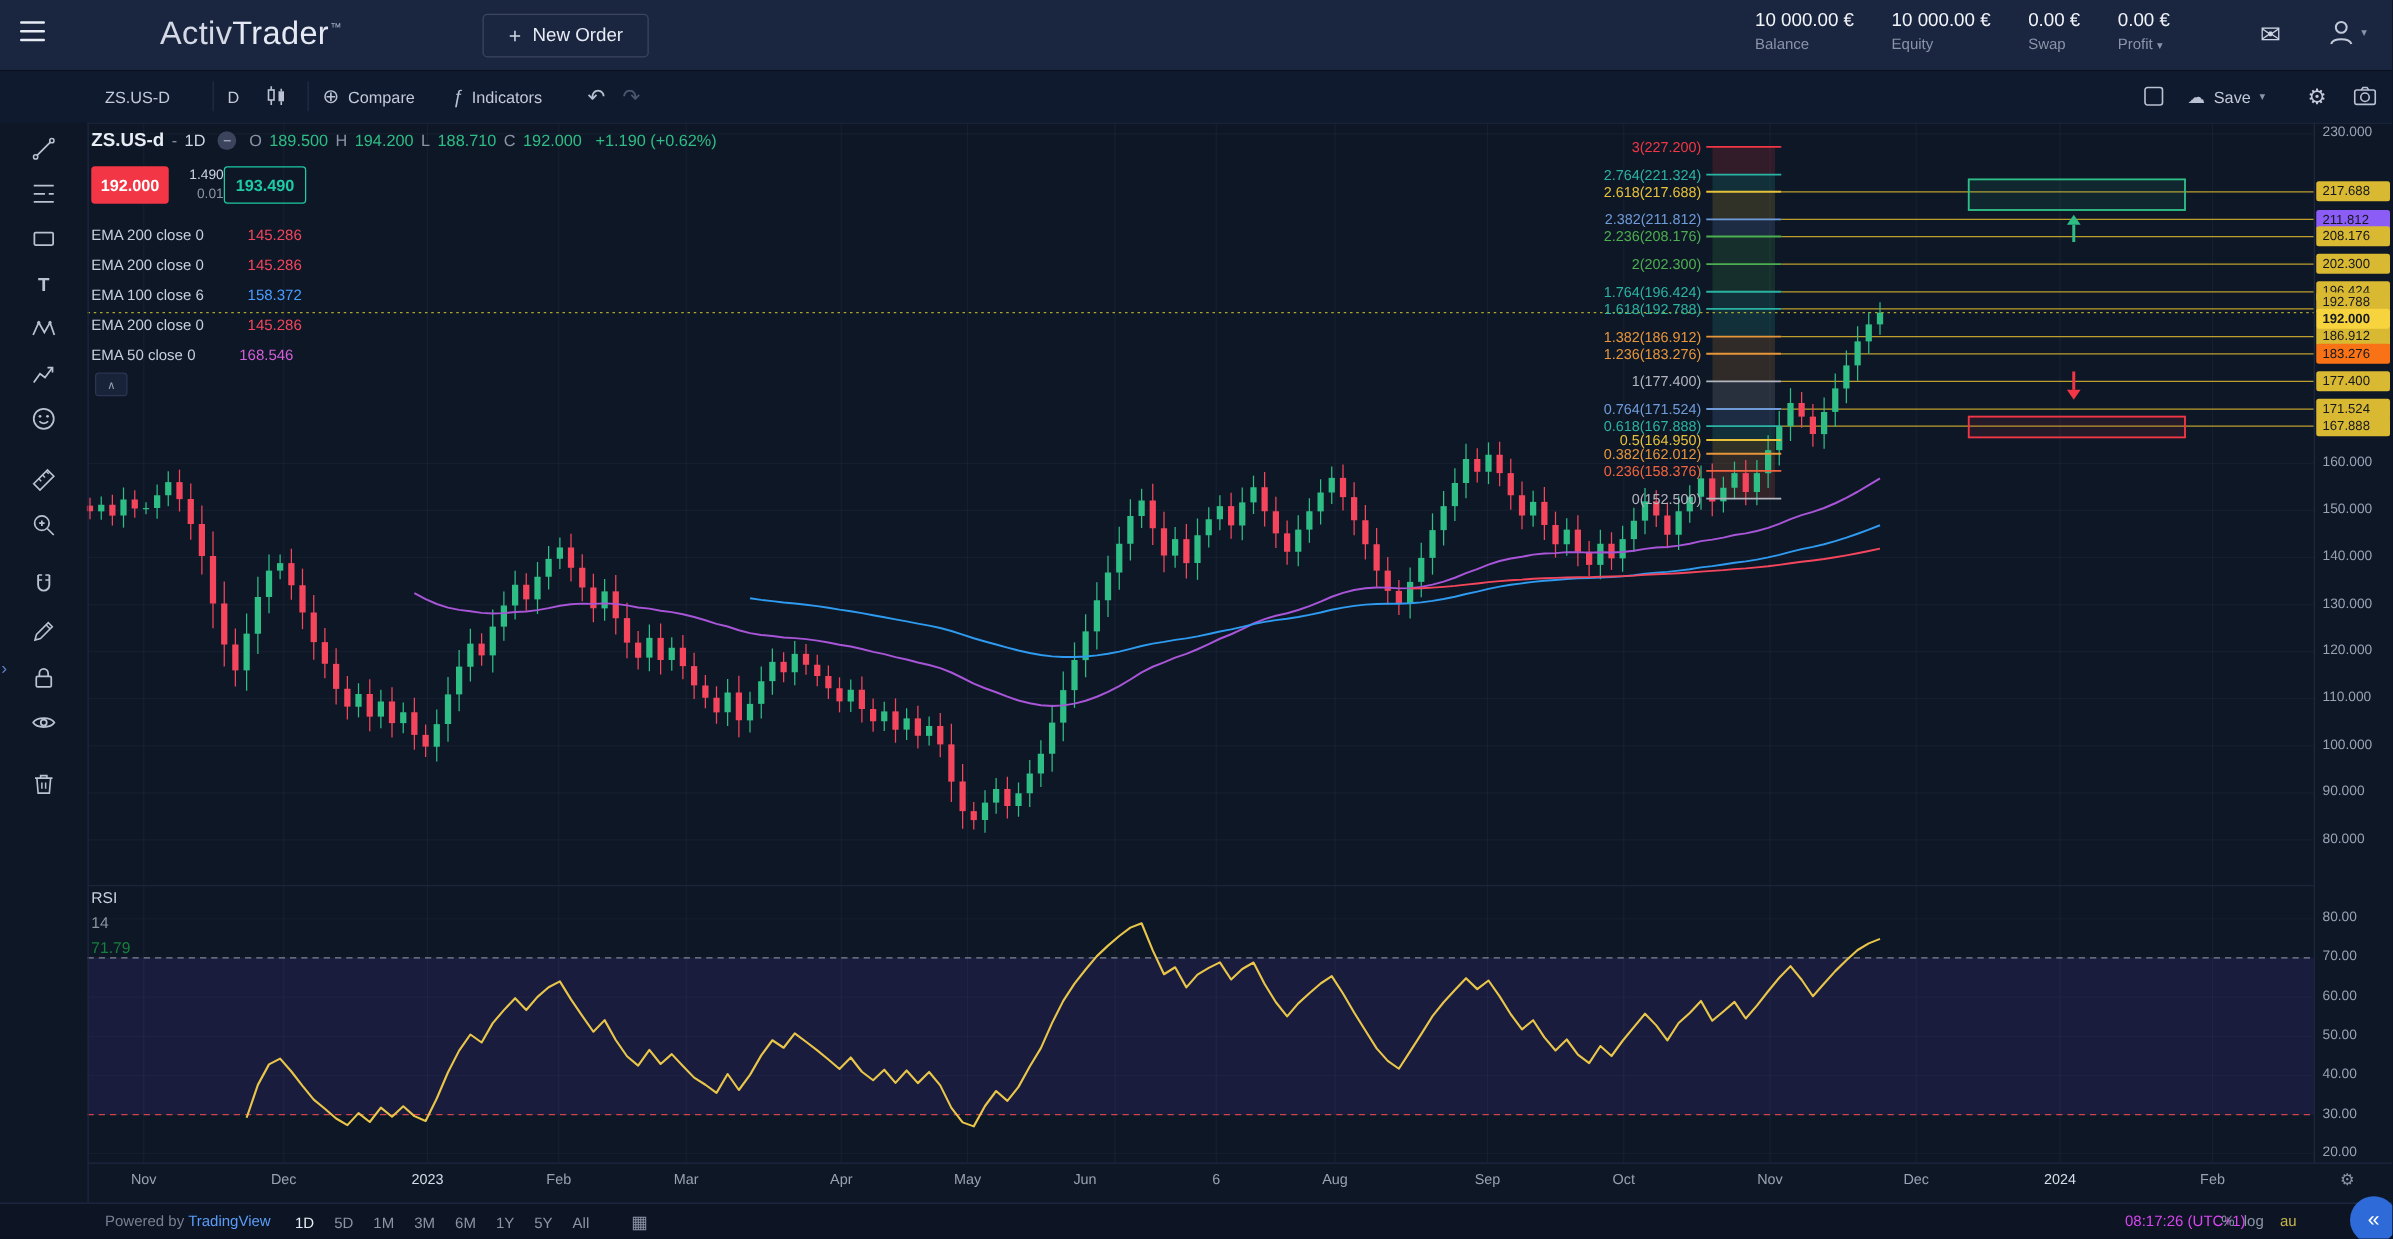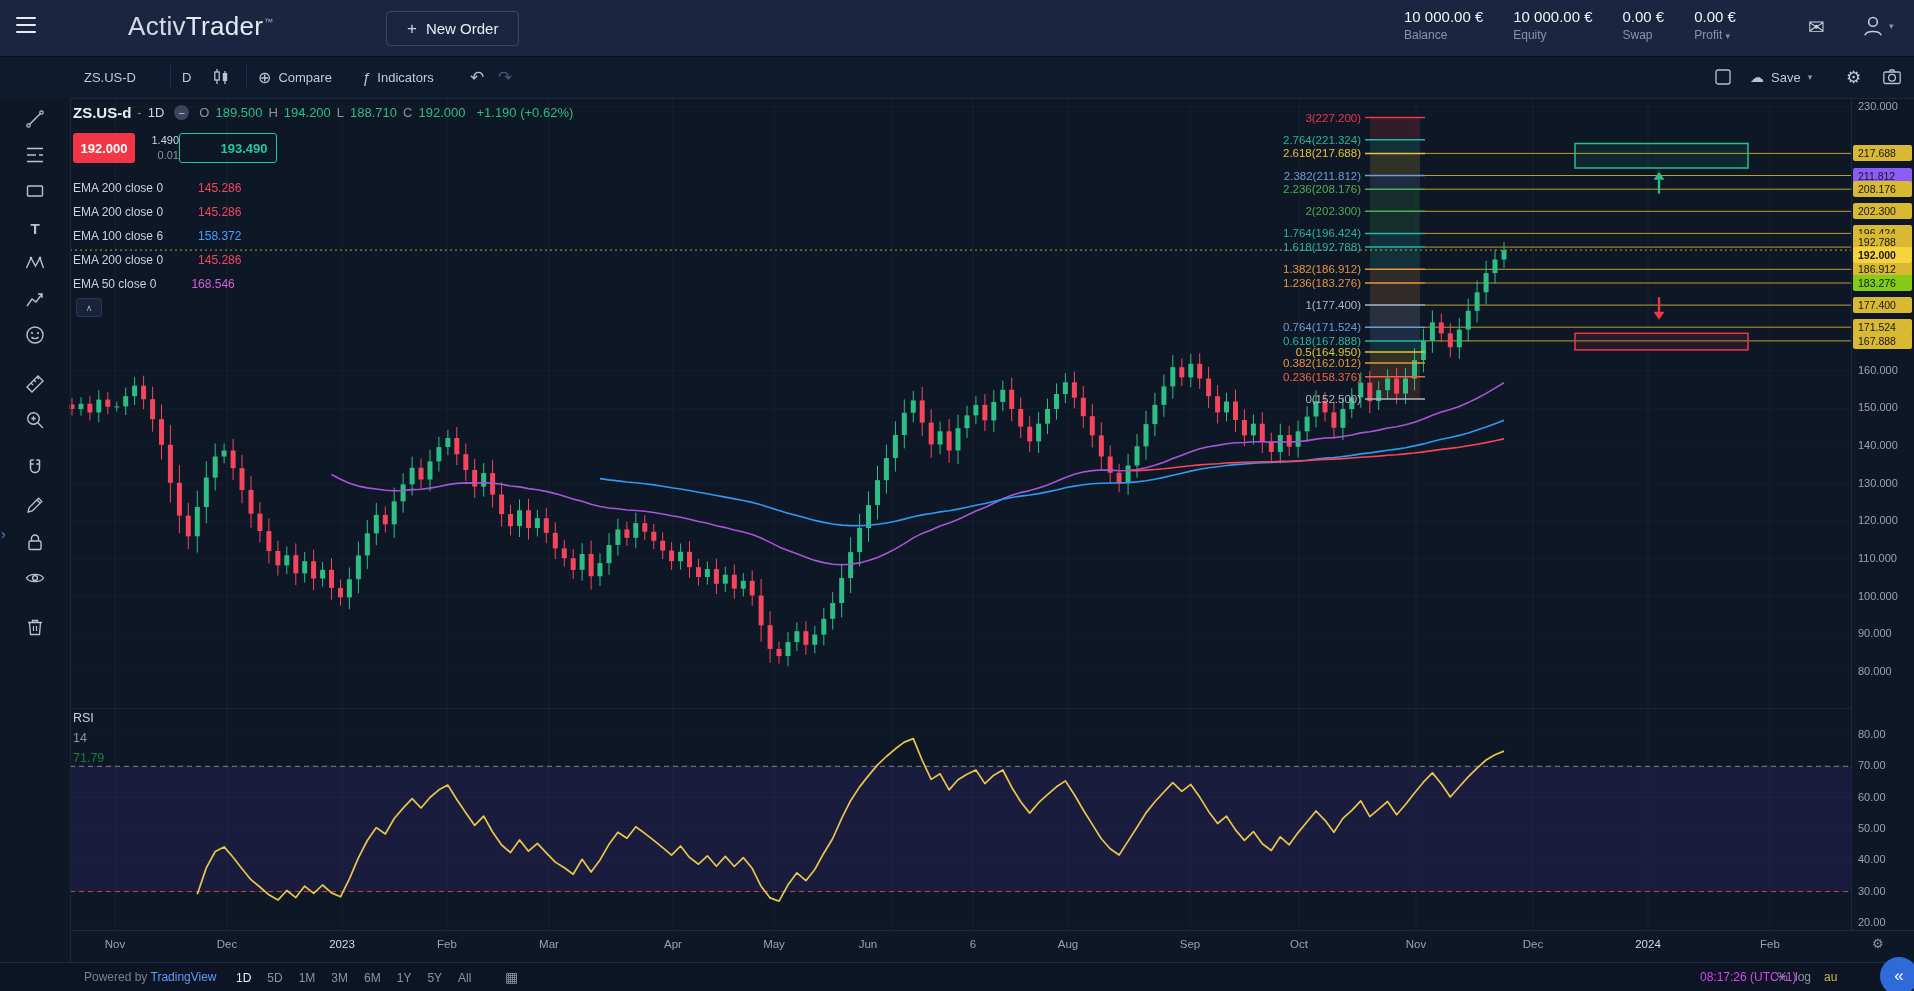--- a/index.html
+++ b/index.html
@@ -62,21 +62,21 @@
   .oval{font-size:13px;color:#2dbd85;}
   .ochange{font-size:13px;color:#2dbd85;margin-left:5px;}
 
   #quote-widget{position:absolute;left:73px;top:133px;z-index:8;display:flex;align-items:flex-start;}
   #bid-box{width:62px;height:30px;background:#f23645;border-radius:3px;color:#fff;font-size:13px;
            font-weight:bold;display:flex;align-items:center;justify-content:center;cursor:pointer;}
   #spread-col{width:44px;text-align:right;}
   #spread-col .s1{font-size:11px;color:#cfd5e3;line-height:15px;}
   #spread-col .s2{font-size:11px;color:#8b93a6;line-height:14px;}
   #ask-box{width:64px;height:28px;border:1.5px solid #1ec9a6;border-radius:3px;color:#1ec9a6;font-size:13px;
-           font-weight:bold;display:flex;align-items:center;justify-content:center;cursor:pointer;padding-left:32px;}
+           font-weight:bold;display:flex;align-items:center;justify-content:center;cursor:pointer;}
 
   #legends{position:absolute;left:73px;top:176px;z-index:8;}
   .lrow{height:24px;display:flex;align-items:center;font-size:12px;cursor:pointer;gap:28px;}
   .lrow .ll{color:#c9d0de;margin-right:7px;}
   #legend-collapse{position:absolute;left:76px;top:298px;width:24px;height:17px;background:#182238;
                    border:1px solid #2b3552;border-radius:3px;color:#9aa3b8;font-size:9px;z-index:8;
                    display:flex;align-items:center;justify-content:center;cursor:pointer;}
 
   #rsi-legend{position:absolute;left:73px;top:711px;z-index:8;display:flex;gap:6px;font-size:12.5px;flex-direction:column;}
   #rsi-legend .rl{color:#c9d0de;}
@@ -823,21 +823,21 @@
       <div class="axlab" style="top:853.3px">40.00</div>
       <div class="axlab" style="top:884.6px">30.00</div>
       <div class="axlab" style="top:915.9px">20.00</div>
       <div class="tag" style="top:145.4px;background:#d9b832">217.688</div>
       <div class="tag" style="top:167.5px;background:#8b5cf6">211.812</div>
       <div class="tag" style="top:181.2px;background:#d9b832">208.176</div>
       <div class="tag" style="top:203.3px;background:#d9b832">202.300</div>
       <div class="tag" style="top:225.4px;background:#d9b832">196.424</div>
       <div class="tag" style="top:234.1px;background:#d9b832">192.788</div>
       <div class="tag" style="top:261.3px;background:#d9b832">186.912</div>
-      <div class="tag" style="top:275.0px;background:#84cc16">183.276</div>
+      <div class="tag" style="top:275.0px;background:#f97316">183.276</div>
       <div class="tag" style="top:297.1px;background:#d9b832">177.400</div>
       <div class="tag" style="top:319.2px;background:#d9b832">171.524</div>
       <div class="tag" style="top:332.9px;background:#d9b832">167.888</div>
       <div class="tag" style="top:247.1px;background:#f7d33d;font-weight:bold">192.000</div>
     </div>
   <div id="x-axis">
     <span id="axis-gear">⚙</span>
   <span class="xl" style="left:115px">Nov</span>
       <span class="xl" style="left:227px">Dec</span>
       <span class="xl yr" style="left:342px">2023</span>

